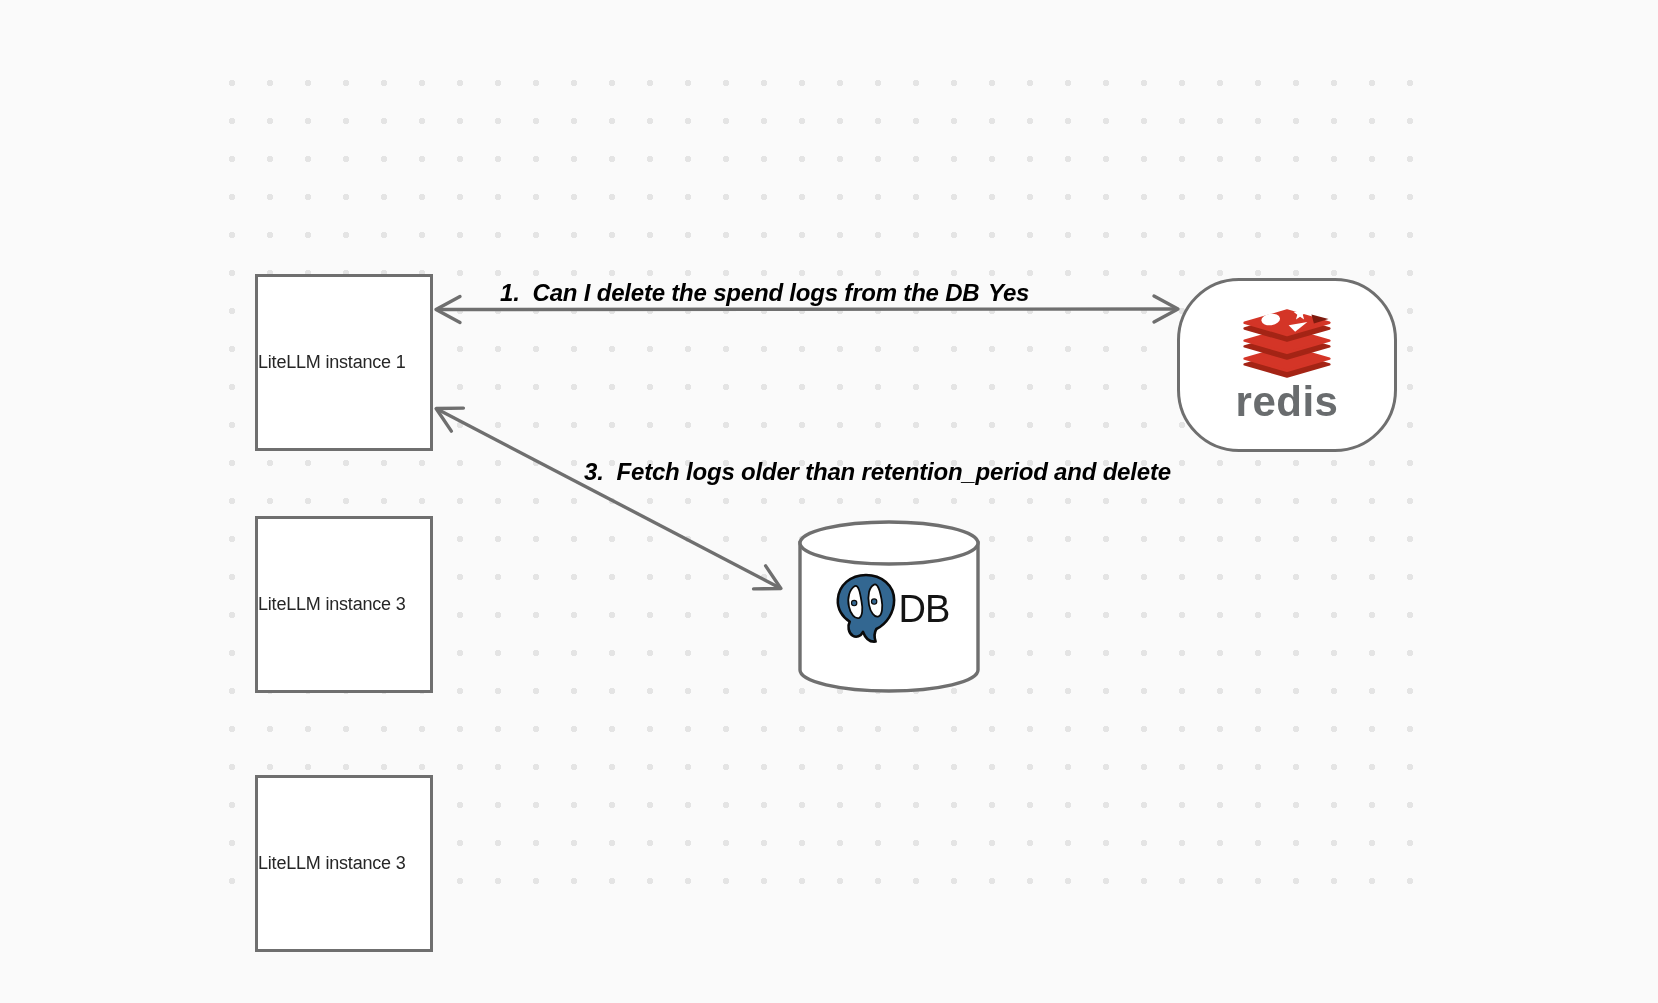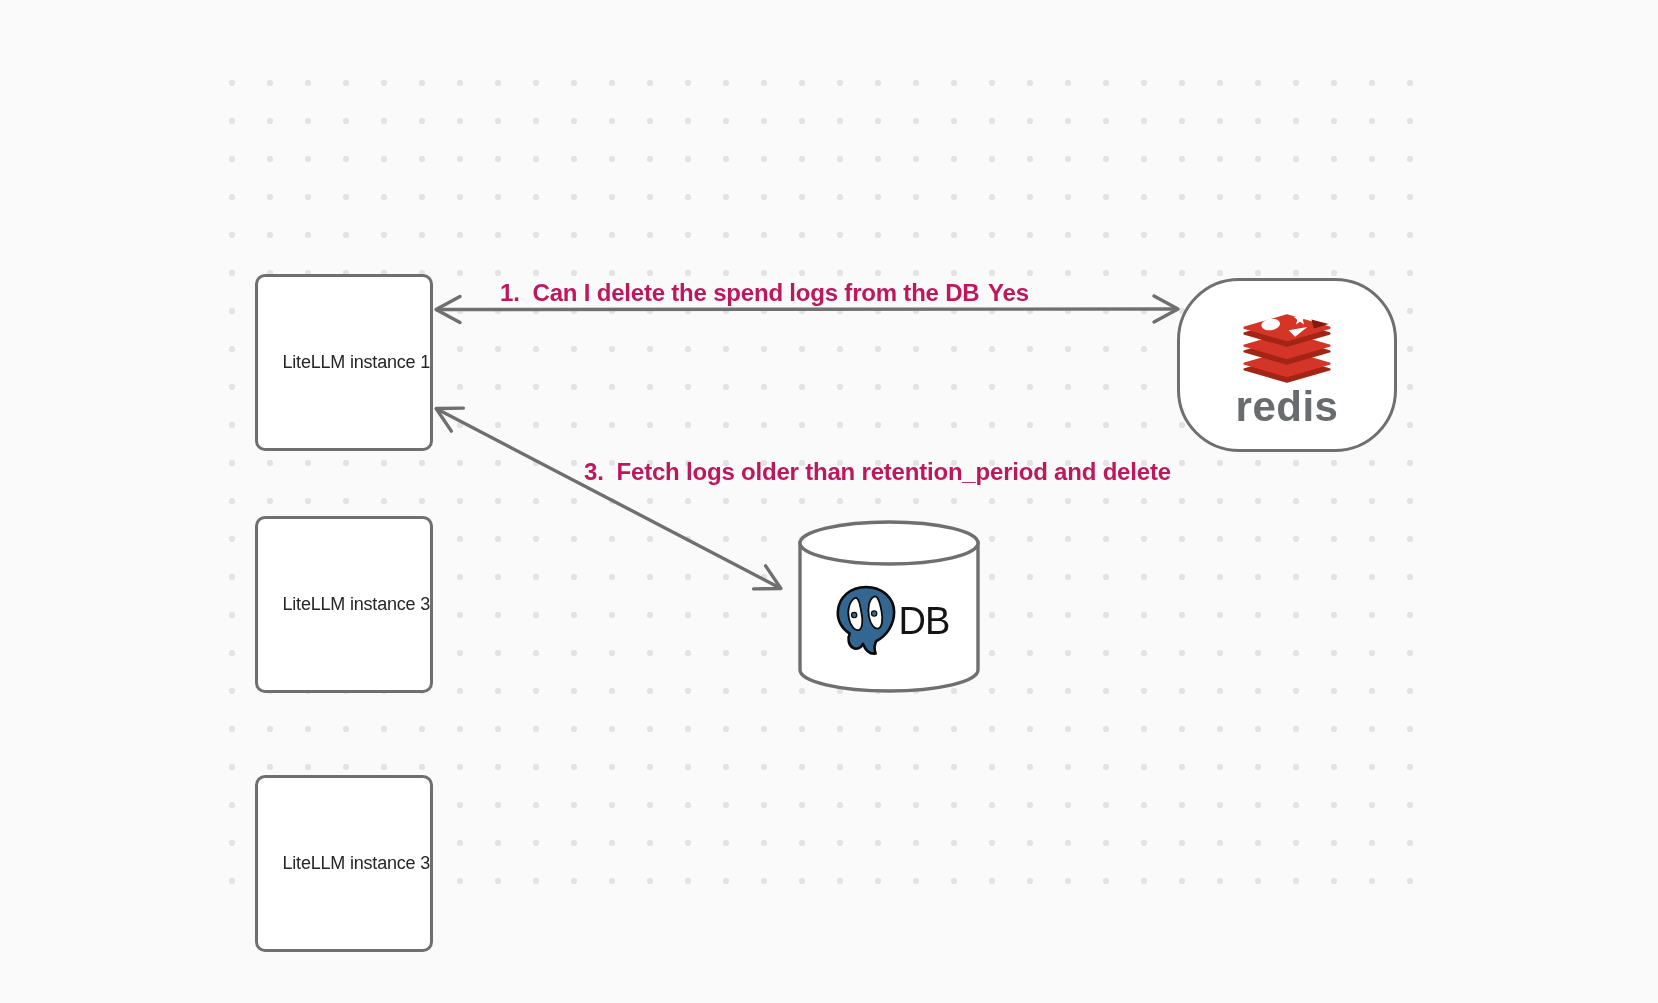--- a/index.html
+++ b/index.html
@@ -25,46 +25,46 @@
     background-size: 38px 38px;
     background-position: -5px -6px;
   }
   .node-box {
     position: absolute;
     width: 178px;
     height: 177px;
     box-sizing: border-box;
     background: #ffffff;
     border: 3px solid #6f6f6f;
-    border-radius: 10px;
+    border-radius: 0;
     display: flex;
     align-items: center;
-    justify-content: flex-end;
+    justify-content: flex-start;
   }
   .node-box .box-label {
     font-size: 18px;
     letter-spacing: -0.2px;
     color: #262626;
     text-align: center;
   }
   .node-redis {
     position: absolute;
     left: 1177px;
     top: 278px;
     width: 220px;
     height: 174px;
     box-sizing: border-box;
     background: #ffffff;
     border: 3px solid #6f6f6f;
     border-radius: 62px;
     display: flex;
     flex-direction: column;
     align-items: center;
-    justify-content: center;
-    padding-top: 6px;
+    justify-content: flex-start;
+    padding-top: 23px;
   }
   .redis-wordmark {
     font-size: 42px;
     font-weight: bold;
     letter-spacing: 0.5px;
     line-height: 1;
     color: #696c6e;
     margin-top: 2px;
   }
   .node-db {
@@ -76,21 +76,21 @@
   }
   .db-shape {
     position: absolute;
     left: 0;
     top: 0;
   }
   .db-content {
     position: absolute;
     left: 0;
     right: 0;
-    top: 64px;
+    top: 52px;
     display: flex;
     align-items: center;
     justify-content: center;
   }
   .db-label {
     font-size: 38px;
     line-height: 1;
     color: #141414;
     letter-spacing: -1px;
     margin-left: -4px;
@@ -100,22 +100,23 @@
     left: 0;
     top: 0;
     pointer-events: none;
   }
   .edge-label {
     position: absolute;
     font-size: 24px;
     font-weight: bold;
     letter-spacing: -0.2px;
     line-height: 1;
-    color: #be185d;
+    color: #000000;
     white-space: pre;
+    font-style: italic;
   }
   .edge-label-1  { left: 500px;  top: 281px; }
   .edge-label-1b { left: 988px; top: 281px; }
   .edge-label-2  { left: 584px;  top: 460px; }
 </style>
 </head>
 <body>
 
 <div class="canvas">
 

